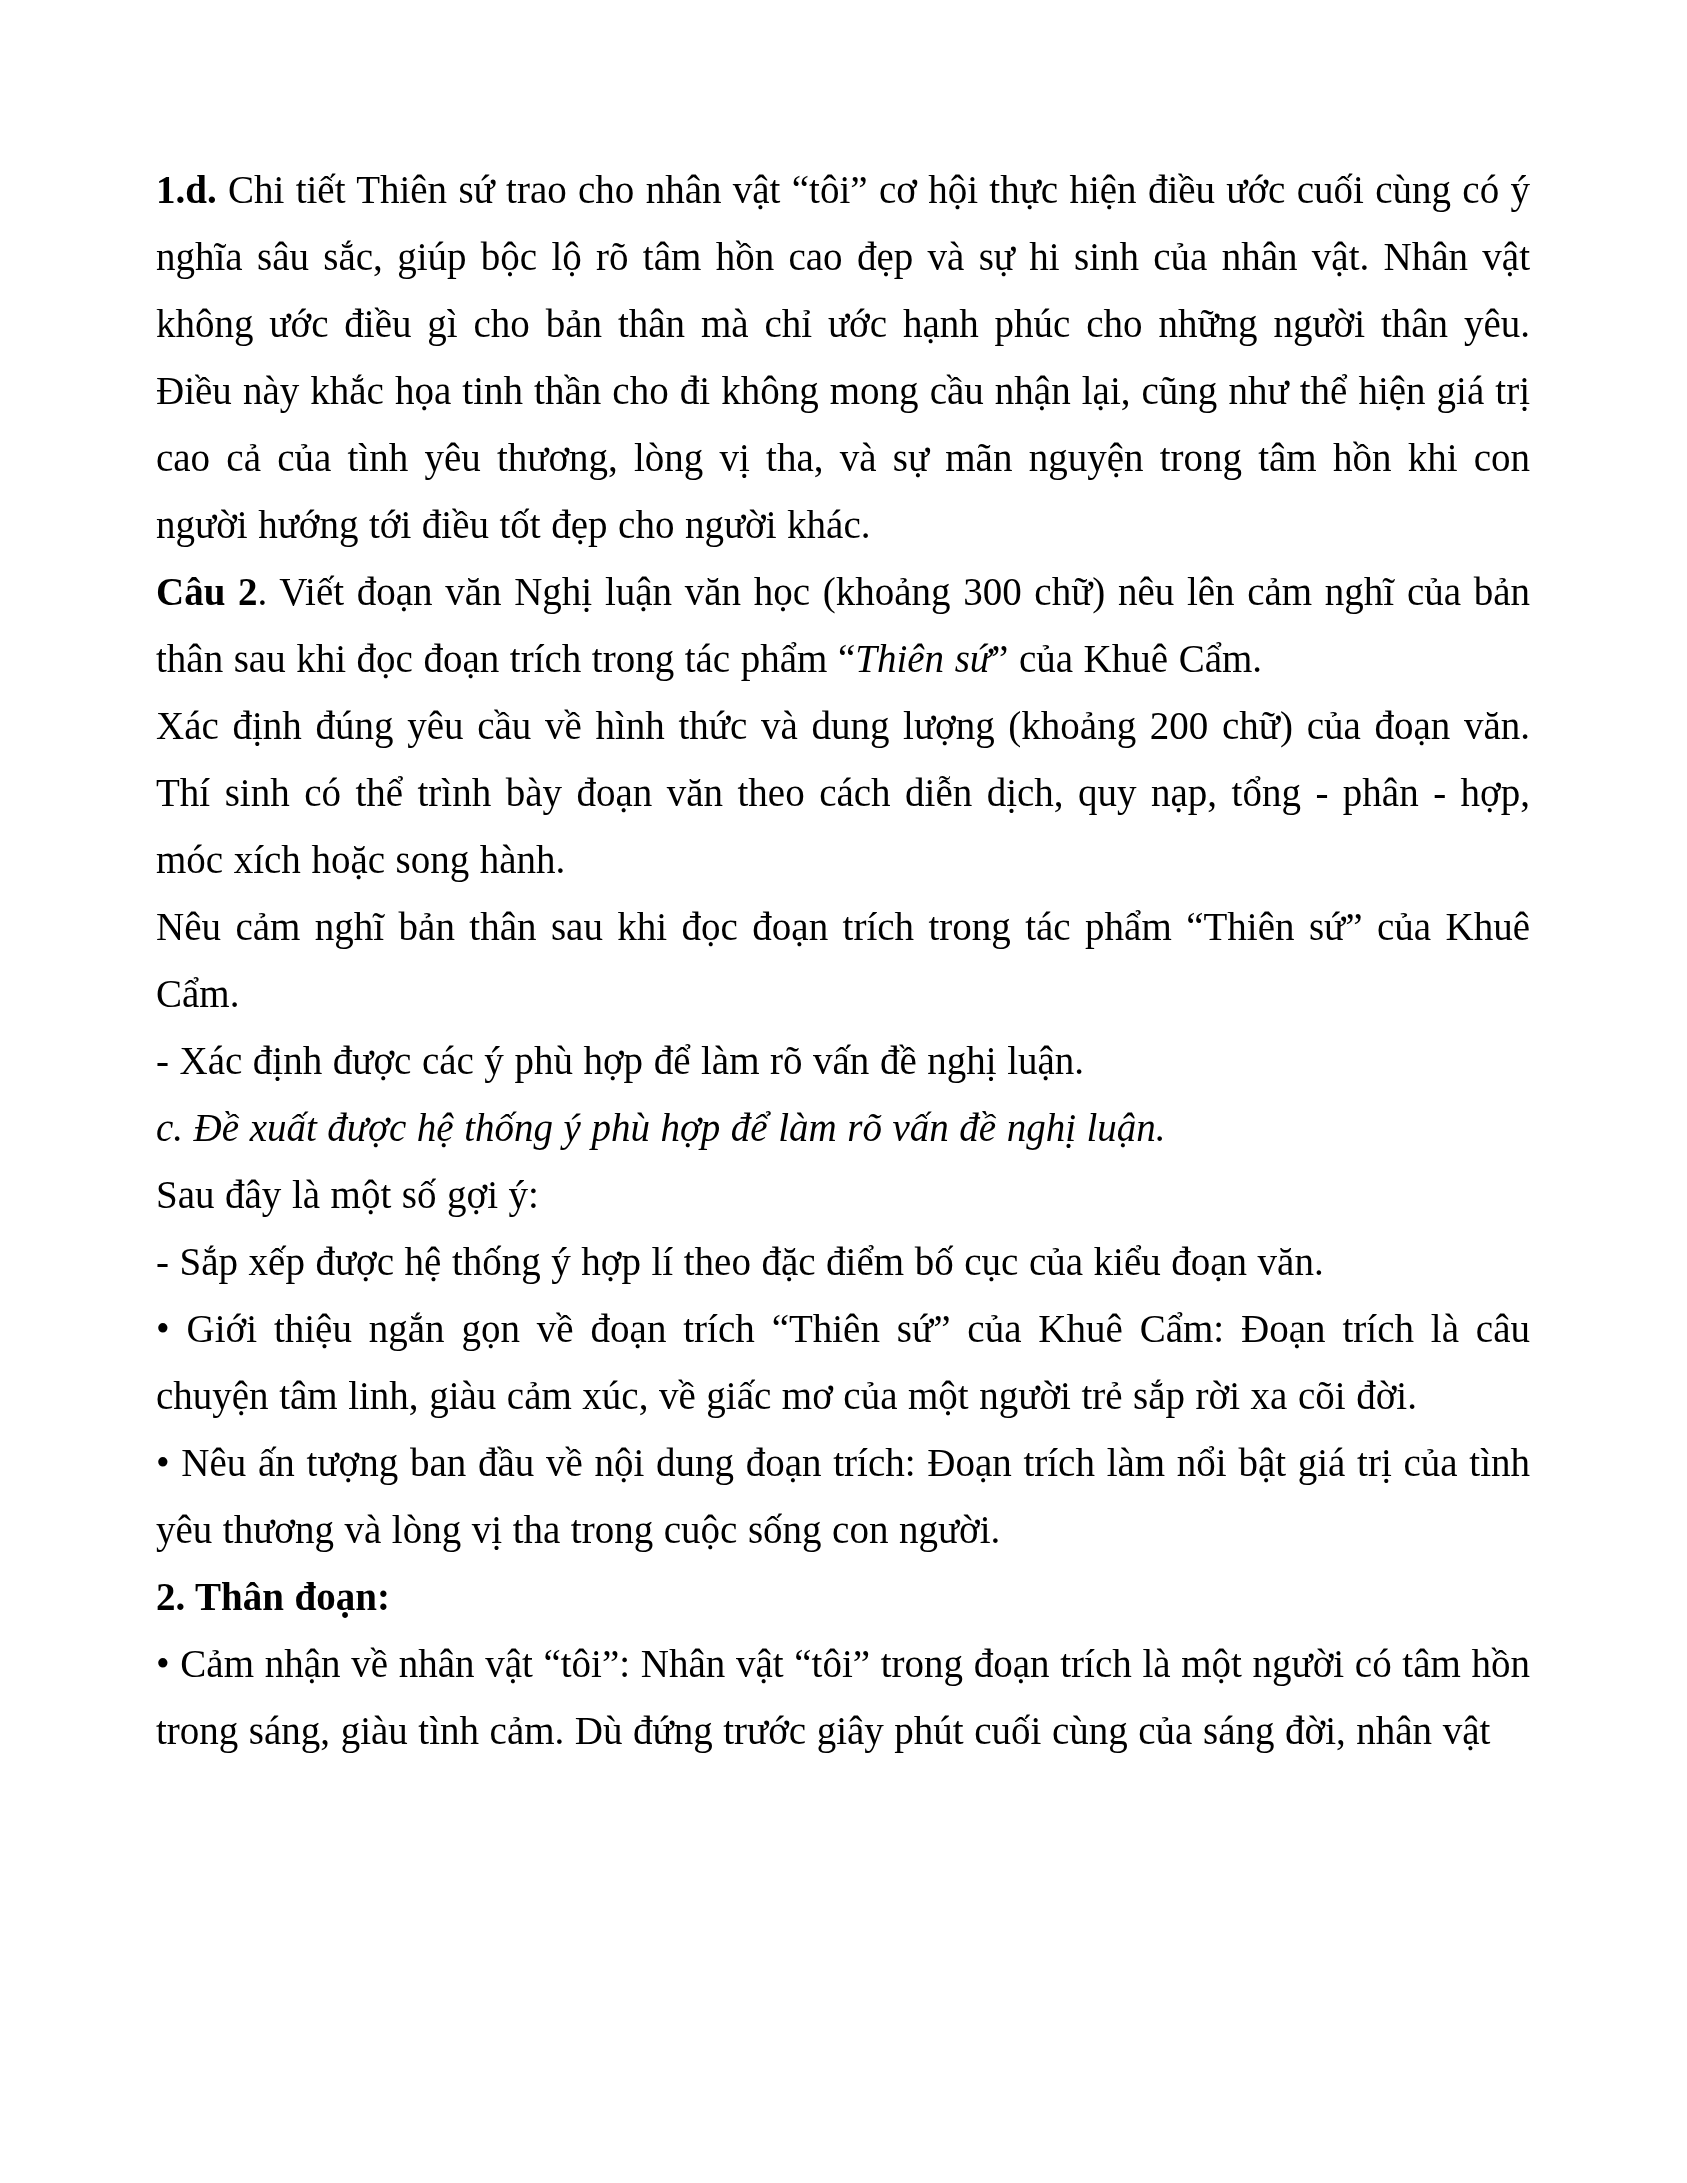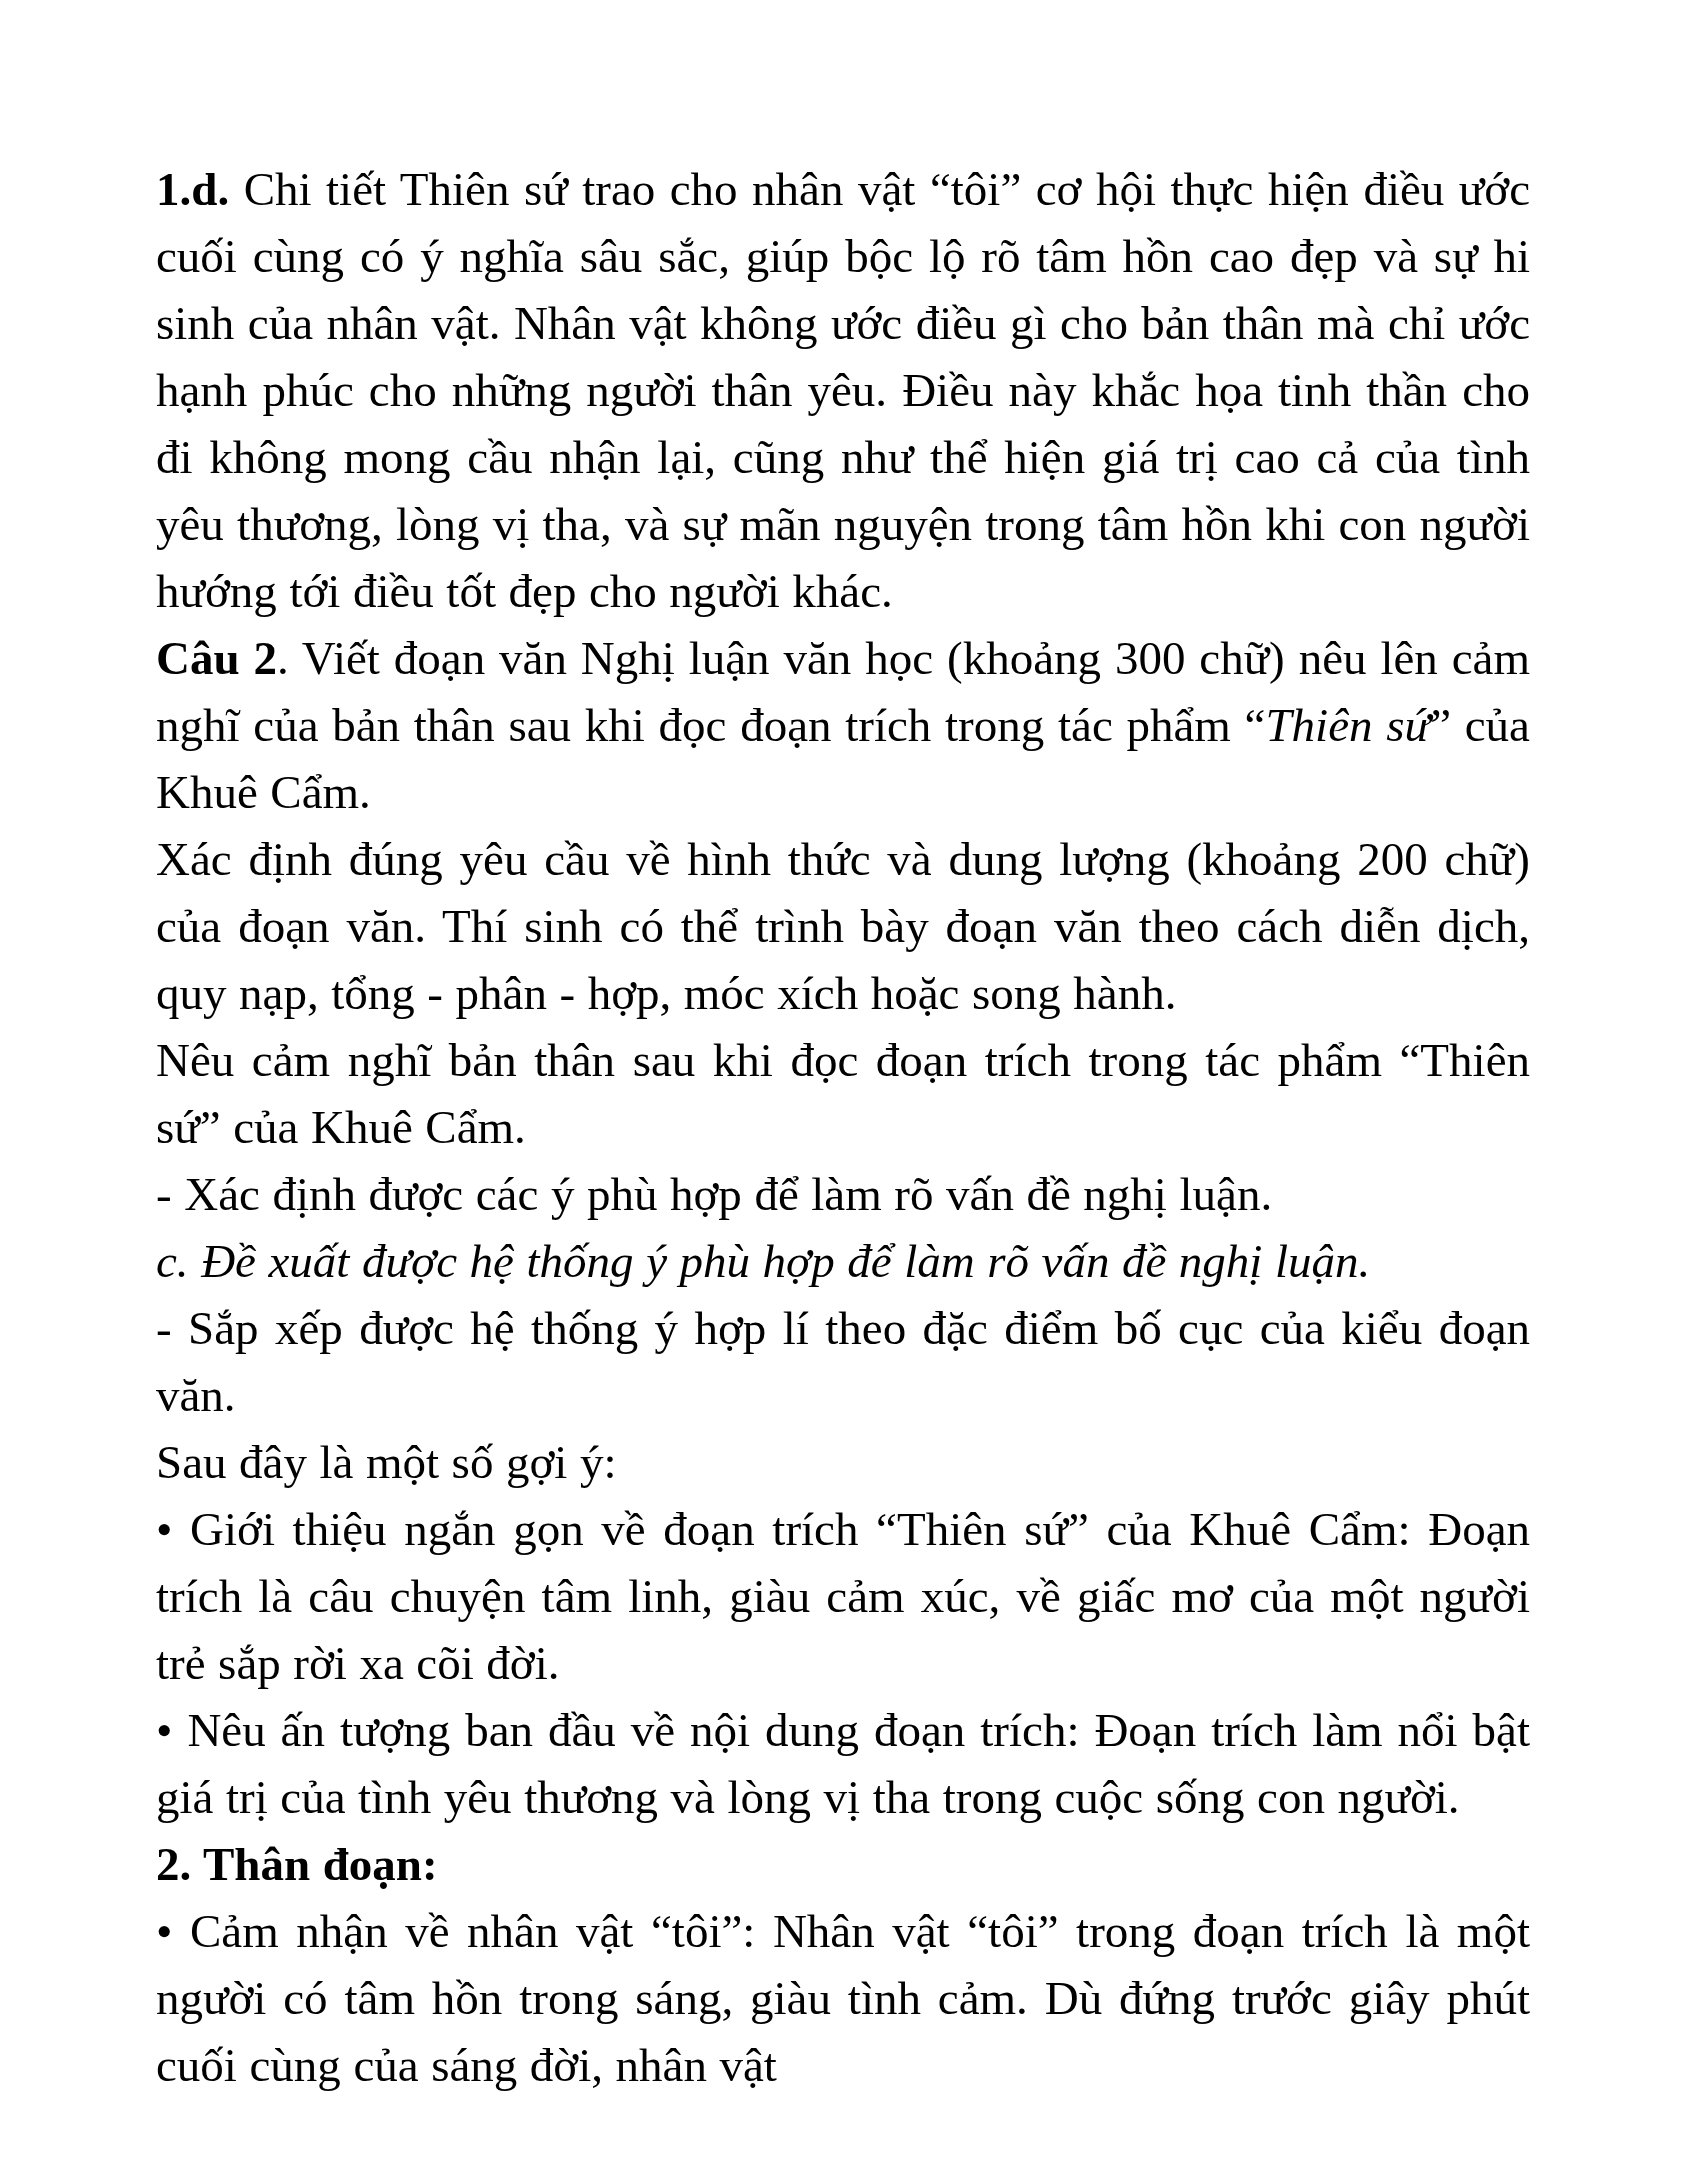--- a/index.html
+++ b/index.html
@@ -19,21 +19,21 @@
   }
   .content {
     position: absolute;
     top: 156px;
     left: 156px;
     width: 1374px;
   }
   .content p {
     margin: 0;
     padding: 0;
-    font-size: 47px;
+    font-size: 39px;
     line-height: 67px;
     text-align: justify;
     word-spacing: 0.8px;
     color: #000000;
   }
   .run-b { font-weight: bold; }
   .run-i { font-style: italic; }
   .run-n { font-weight: normal; font-style: normal; }
 </style>
 </head>
@@ -49,23 +49,23 @@
 
     <p><span class="run-n">Xác định đúng yêu cầu về hình thức và dung lượng (khoảng 200 chữ) của đoạn văn. Thí sinh có thể trình bày đoạn văn theo cách diễn dịch, quy nạp, tổng - phân - hợp, móc xích hoặc song hành.</span></p>
 
 
     <p><span class="run-n">Nêu cảm nghĩ bản thân sau khi đọc đoạn trích trong tác phẩm “Thiên sứ” của Khuê Cẩm.</span></p>
 
     <p><span class="run-n">- Xác định được các ý phù hợp để làm rõ vấn đề nghị luận.</span></p>
 
     <p><span class="run-i">c. Đề xuất được hệ thống ý phù hợp để làm rõ vấn đề nghị luận.</span></p>
 
+    <p><span class="run-n">Sau đây là một số gợi ý:</span></p>
+
     <p><span class="run-n">- Sắp xếp được hệ thống ý hợp lí theo đặc điểm bố cục của kiểu đoạn văn.</span></p>
-
-    <p><span class="run-n">Sau đây là một số gợi ý:</span></p>
 
 
     <p><span class="run-n">• Giới thiệu ngắn gọn về đoạn trích “Thiên sứ” của Khuê Cẩm: Đoạn trích là câu chuyện tâm linh, giàu cảm xúc, về giấc mơ của một người trẻ sắp rời xa cõi đời.</span></p>
 
     <p><span class="run-n">• Nêu ấn tượng ban đầu về nội dung đoạn trích: Đoạn trích làm nổi bật giá trị của tình yêu thương và lòng vị tha trong cuộc sống con người.</span></p>
 
     <p><span class="run-b">2. Thân đoạn:</span></p>
 
     <p><span class="run-n">• Cảm nhận về nhân vật “tôi”: Nhân vật “tôi” trong đoạn trích là một người có tâm hồn trong sáng, giàu tình cảm. Dù đứng trước giây phút cuối cùng của sáng đời, nhân vật</span></p>
 

